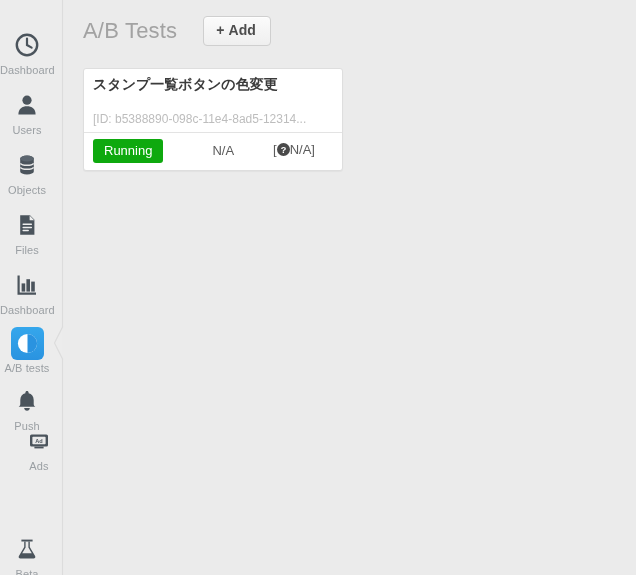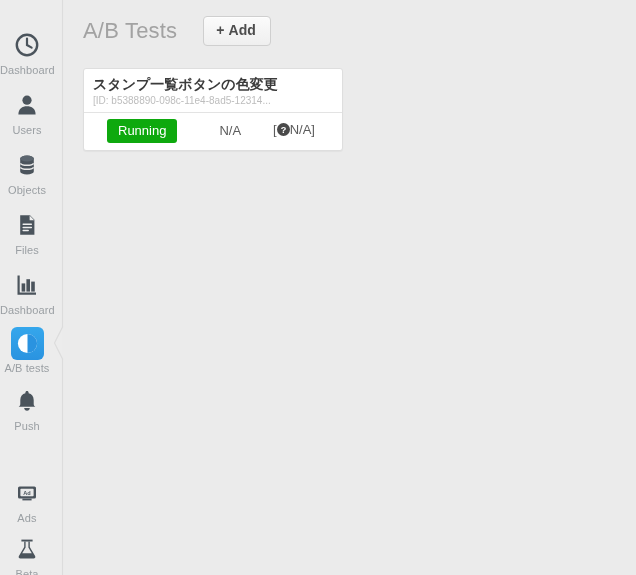--- a/index.html
+++ b/index.html
@@ -132,30 +132,30 @@
   }
   .card-title {
     font-size: 14px;
     font-weight: bold;
     color: #3b3b3b;
     line-height: 1.25;
     white-space: nowrap;
     overflow: hidden;
   }
   .card-id {
-    font-size: 10px;
+    font-size: 12px;
     color: #bdbdbd;
-    margin-top: 1px;
+    margin-top: 18px;
     white-space: nowrap;
     overflow: hidden;
   }
   .card-stats {
     display: flex;
     align-items: center;
-    padding: 6px 9px 7px 23px;
+    padding: 6px 9px 7px 9px;
   }
   .status-badge {
     background: #0ea90e;
     color: #ffffff;
     font-size: 13px;
     padding: 5px 11px 6px 11px;
     border-radius: 3px;
     line-height: 1;
     white-space: nowrap;
   }
@@ -262,21 +262,21 @@
   <a class="nav-item" style="top:384px;">
     <span class="nav-icon-wrap">
       <svg width="26" height="26" viewBox="0 0 26 26">
         <path d="M13 3.0 C13.9 3.0 14.6 3.7 14.6 4.6 L14.6 5.3 C17.7 6.0 19.7 8.6 19.7 12.0 L19.7 16.0 C19.7 17.4 20.5 18.2 21.3 18.8 L4.7 18.8 C5.5 18.2 6.3 17.4 6.3 16.0 L6.3 12.0 C6.3 8.6 8.3 6.0 11.4 5.3 L11.4 4.6 C11.4 3.7 12.1 3.0 13 3.0 Z" fill="#4b545c"></path>
         <path d="M10.2 20.0 C10.2 21.6 11.4 22.8 13 22.8 C14.6 22.8 15.8 21.6 15.8 20.0 Z" fill="#4b545c"></path>
       </svg>
     </span>
     <span class="nav-label">Push</span>
   </a>
 
-  <a class="nav-item" style="top:476px;">
+  <a class="nav-item" style="top:424px;padding-left:12px;">
     <span class="nav-icon-wrap">
       <svg width="26" height="26" viewBox="0 0 26 26">
         <rect x="4.0" y="6.4" width="18" height="12.2" rx="1.6" fill="#4b545c"></rect>
         <rect x="6.4" y="8.8" width="13.2" height="7.4" rx="0.8" fill="#e9e9e9"></rect>
         <text x="13" y="14.6" font-size="5.6" fill="#4b545c" text-anchor="middle" font-family="Liberation Sans, sans-serif" font-weight="bold">Ad</text>
         <rect x="8.4" y="18.6" width="9.2" height="1.8" fill="#4b545c"></rect>
       </svg>
     </span>
     <span class="nav-label">Ads</span>
   </a>

